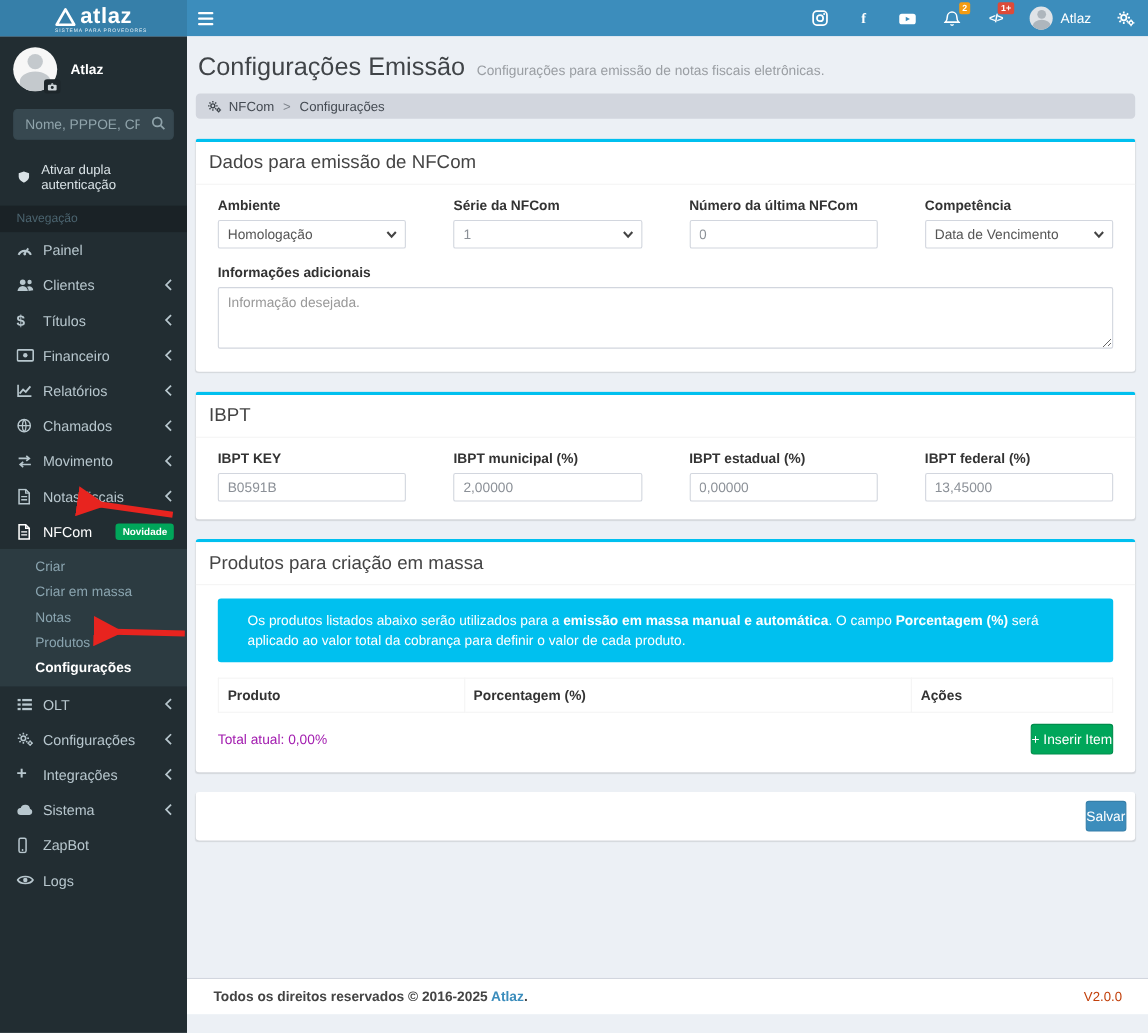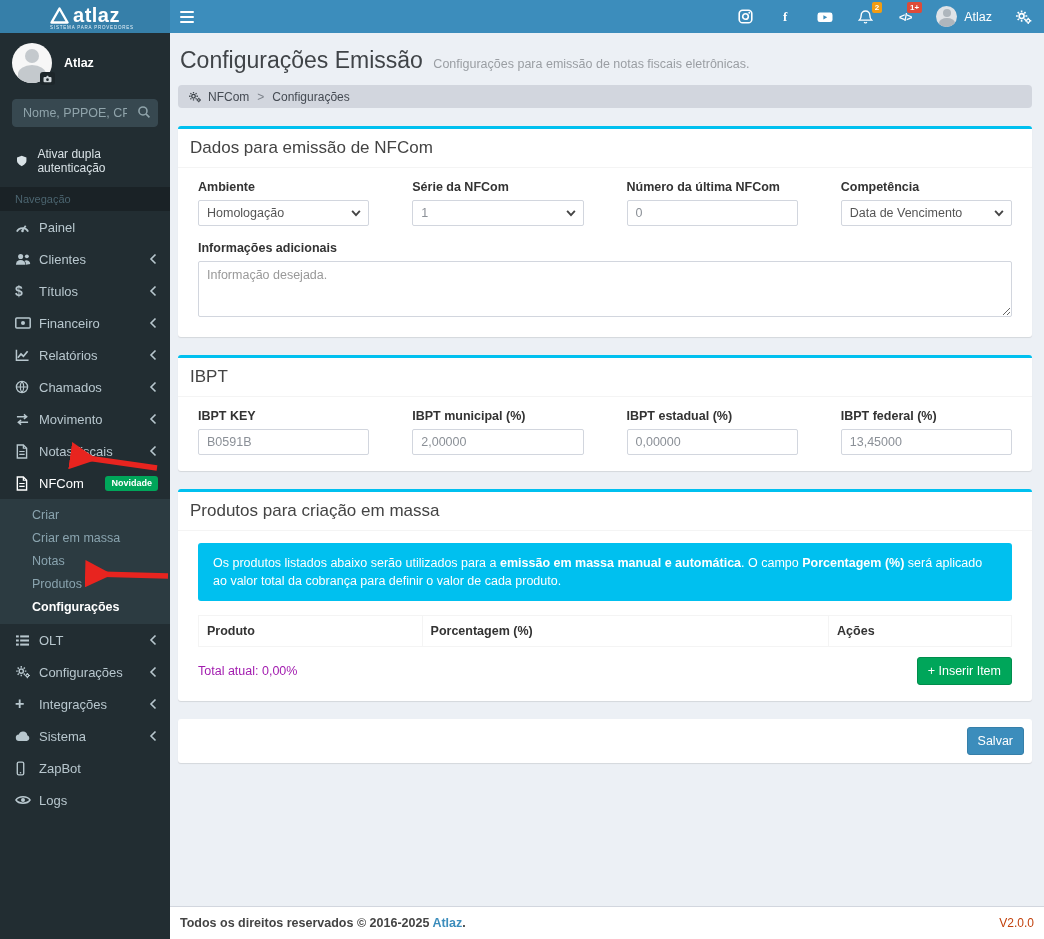--- a/index.html
+++ b/index.html
@@ -72,31 +72,31 @@
   .ctl-wrap { position:relative; }
   select.ctl, input.ctl { width:100%; height:26px; border:1px solid #d2d6de; border-radius:2px; background:#fff; font-size:12.5px; color:#555; padding:0 8px; font-family:"Liberation Sans", sans-serif; }
   select.ctl { appearance:none; -webkit-appearance:none; padding-right:26px; }
   .ctl.muted { color:#8b9097; }
   .caret { position:absolute; right:7px; top:7px; color:#444; pointer-events:none; display:flex; }
   .ta-field { margin-top:15px; }
   textarea.ctl-area { width:100%; height:56px; border:1px solid #d2d6de; border-radius:2px; font-size:12.5px; color:#555; padding:6px 8px; resize:both; font-family:"Liberation Sans", sans-serif; }
   textarea.ctl-area::placeholder { color:#999; }
   input.ctl::placeholder { color:#999; }
 
-  .alert-info { background:#00c0ef; color:#fff; border-radius:3px; padding:11px 15px; font-size:12.5px; line-height:1.45; margin-bottom:14px; }
+  .alert-info { background:#00c0ef; color:#fff; border-radius:3px; padding:11px 27px; font-size:12.5px; line-height:1.45; margin-bottom:14px; }
   table.ptable { width:100%; border-collapse:collapse; }
   table.ptable th { border:1px solid #f4f4f4; text-align:left; font-size:12.5px; color:#333; padding:8px; font-weight:bold; }
   .ptable-footer { display:flex; align-items:center; justify-content:space-between; margin-top:10px; }
   .total-text { font-size:12.5px; color:#a21caf; }
-  .btn { border:none; border-radius:3px; color:#fff; font-size:12.5px; padding:6px 10px; cursor:pointer; font-family:"Liberation Sans", sans-serif; }
+  .btn { border:none; border-radius:3px; color:#fff; font-size:12.5px; padding:6px 0; cursor:pointer; font-family:"Liberation Sans", sans-serif; }
   .btn-green { background:#00a65a; border:1px solid #008d4c; }
   .btn-blue { background:#3c8dbc; border:1px solid #367fa9; }
   .save-box { background:#fff; border-radius:3px; box-shadow:0 1px 1px rgba(0,0,0,.1); margin-top:18px; padding:8px; display:flex; justify-content:flex-end; }
 
-  .footer { position:absolute; bottom:0; left:0; width:100%; background:#fff; border-top:1px solid #d2d6de; padding:9px 10px; display:flex; justify-content:space-between; align-items:center; }
+  .footer { position:absolute; bottom:17px; left:0; width:100%; background:#fff; border-top:1px solid #d2d6de; padding:9px 24px; display:flex; justify-content:space-between; align-items:center; }
   .footer-left { font-size:12.5px; font-weight:bold; color:#444; }
   .footer-left a { color:#3c8dbc; text-decoration:none; }
   .footer-right { font-size:12px; color:#c2410c; }
 
   .annot { position:absolute; top:0; left:0; width:1044px; height:939px; pointer-events:none; z-index:60; }
 </style>
 </head>
 <body>
 
 <div id="app">

